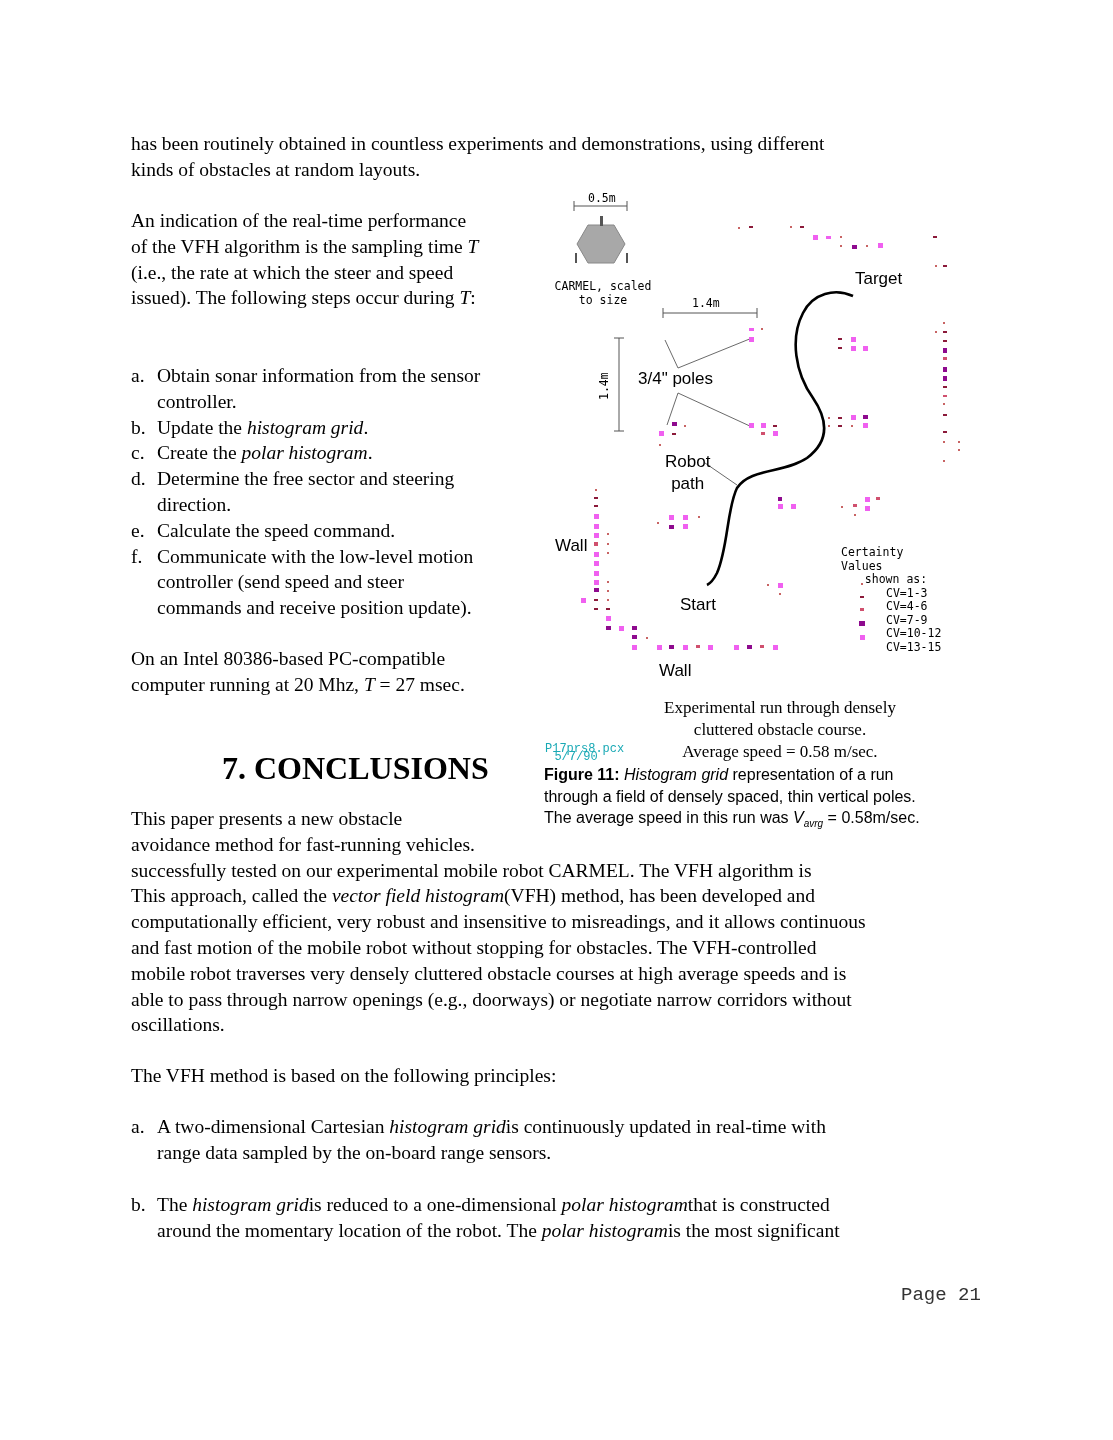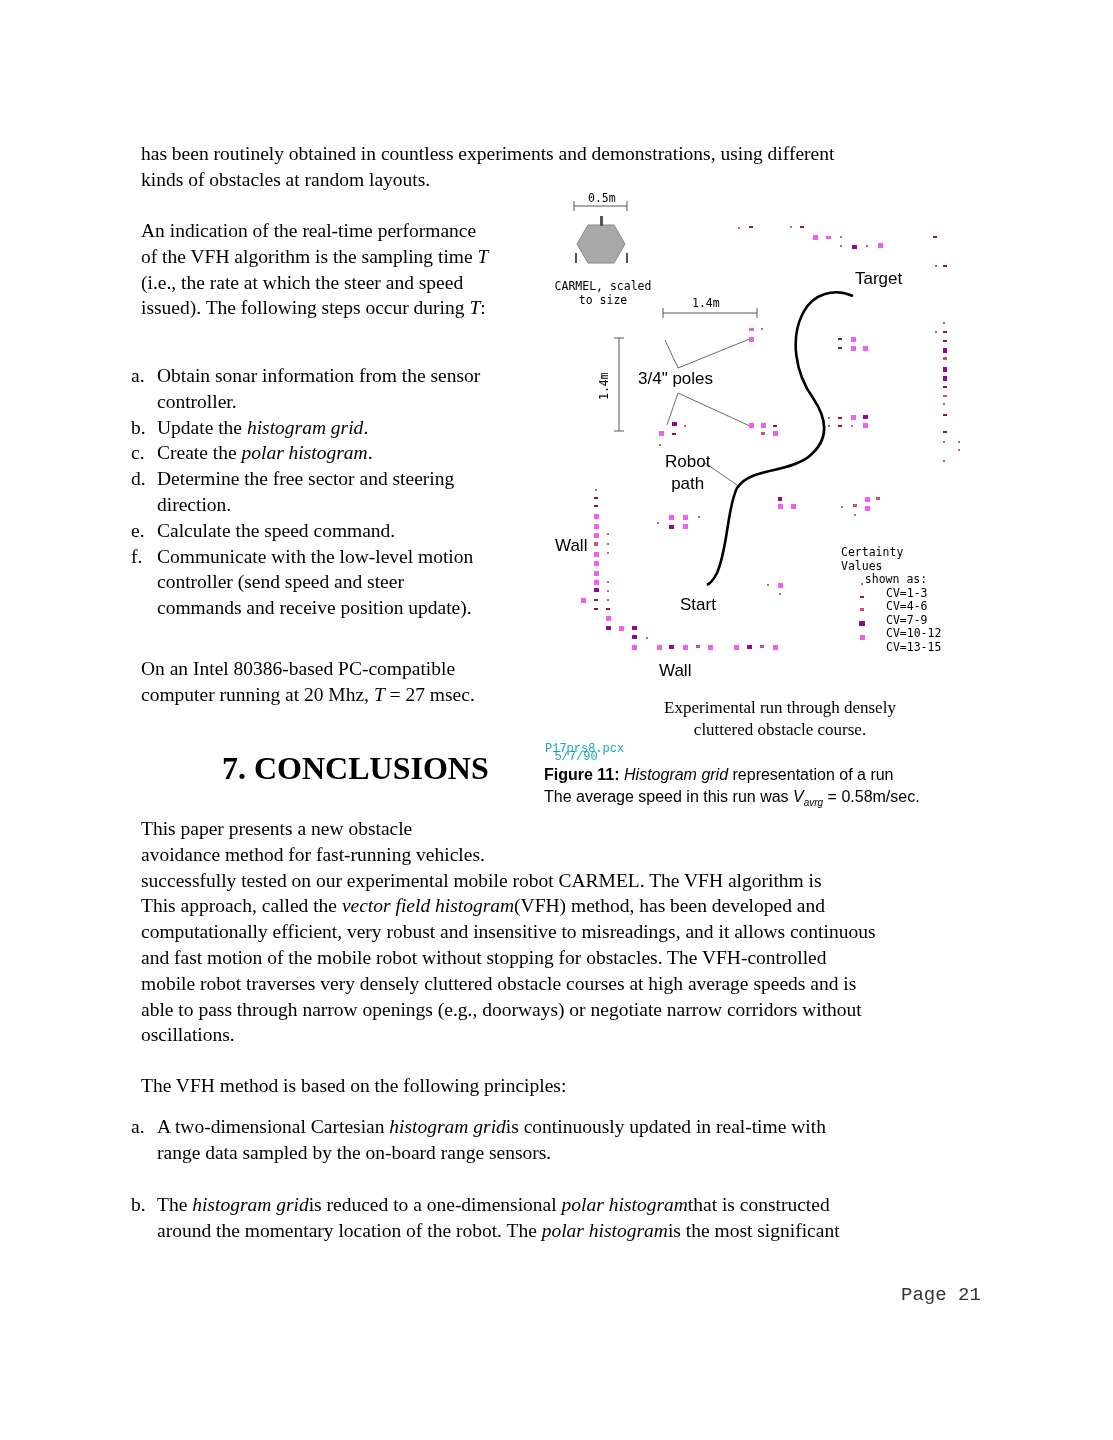--- a/index.html
+++ b/index.html
@@ -1,19 +1,19 @@
 <!DOCTYPE html>
 <html><head>
 <meta charset="utf-8">
 <style>
   html, body { margin: 0; padding: 0; background: #ffffff; }
   body { width: 1113px; height: 1440px; position: relative; overflow: hidden; color: #000; }
   .serif { font-family: "Liberation Serif", "DejaVu Serif", serif; font-size: 19.5px; line-height: 25.8px; }
   .abs { position: absolute; }
-  .para { position: absolute; margin: 10px; }
+  .para { position: absolute; margin: 0; }
   .item { position: absolute; margin: 0; }
   .item .lbl { position: absolute; left: 0; top: 0; }
   .item .txt { display: block; padding-left: 26px; }
   i, .it { font-style: italic; }
   h2.heading { position: absolute; margin: 0; font-family: "Liberation Serif", serif; font-weight: bold; font-size: 32px; }
   .pagenum { font-family: "Liberation Mono", "DejaVu Sans Mono", monospace; font-size: 19px; color: #333; }
 
   
   .figure { position: absolute; left: 545px; top: 188px; width: 440px; height: 575px; }
   .fig-mono { font-family: "DejaVu Sans Mono", "Liberation Mono", monospace; font-size: 11.5px; color: #000; }
@@ -302,24 +302,26 @@
     <div style="padding-left:45px;">CV=1-3</div>
     <div style="padding-left:45px;">CV=4-6</div>
     <div style="padding-left:45px;">CV=7-9</div>
     <div style="padding-left:45px;">CV=10-12</div>
     <div style="padding-left:45px;">CV=13-15</div>
   </div>
 
   <div class="abs fig-serif" style="left:60px; top:509px; width:350px; line-height:22px;">
     <div>Experimental run through densely</div>
     <div>cluttered obstacle course.</div>
+    <div>Average speed = 0.58 m/sec.</div>
   </div>
 
   <div class="abs fileid" style="left:0; top:557px; width:62px;">
     <div>P17prs8.pcx</div>
     <div>5/7/90</div>
   </div>
 </div>
 
 <div class="caption">
   <div><b>Figure 11:</b> <i>Histogram grid</i><span> representation of a run</span></div>
+  <div>through a field of densely spaced, thin vertical poles.</div>
   <div><span>The average speed in this run was </span><i>V</i><sub style="font-style:italic; font-size:10px;">avrg</sub><span> = 0.58m/sec.</span></div>
 </div>
 
 </body></html>

